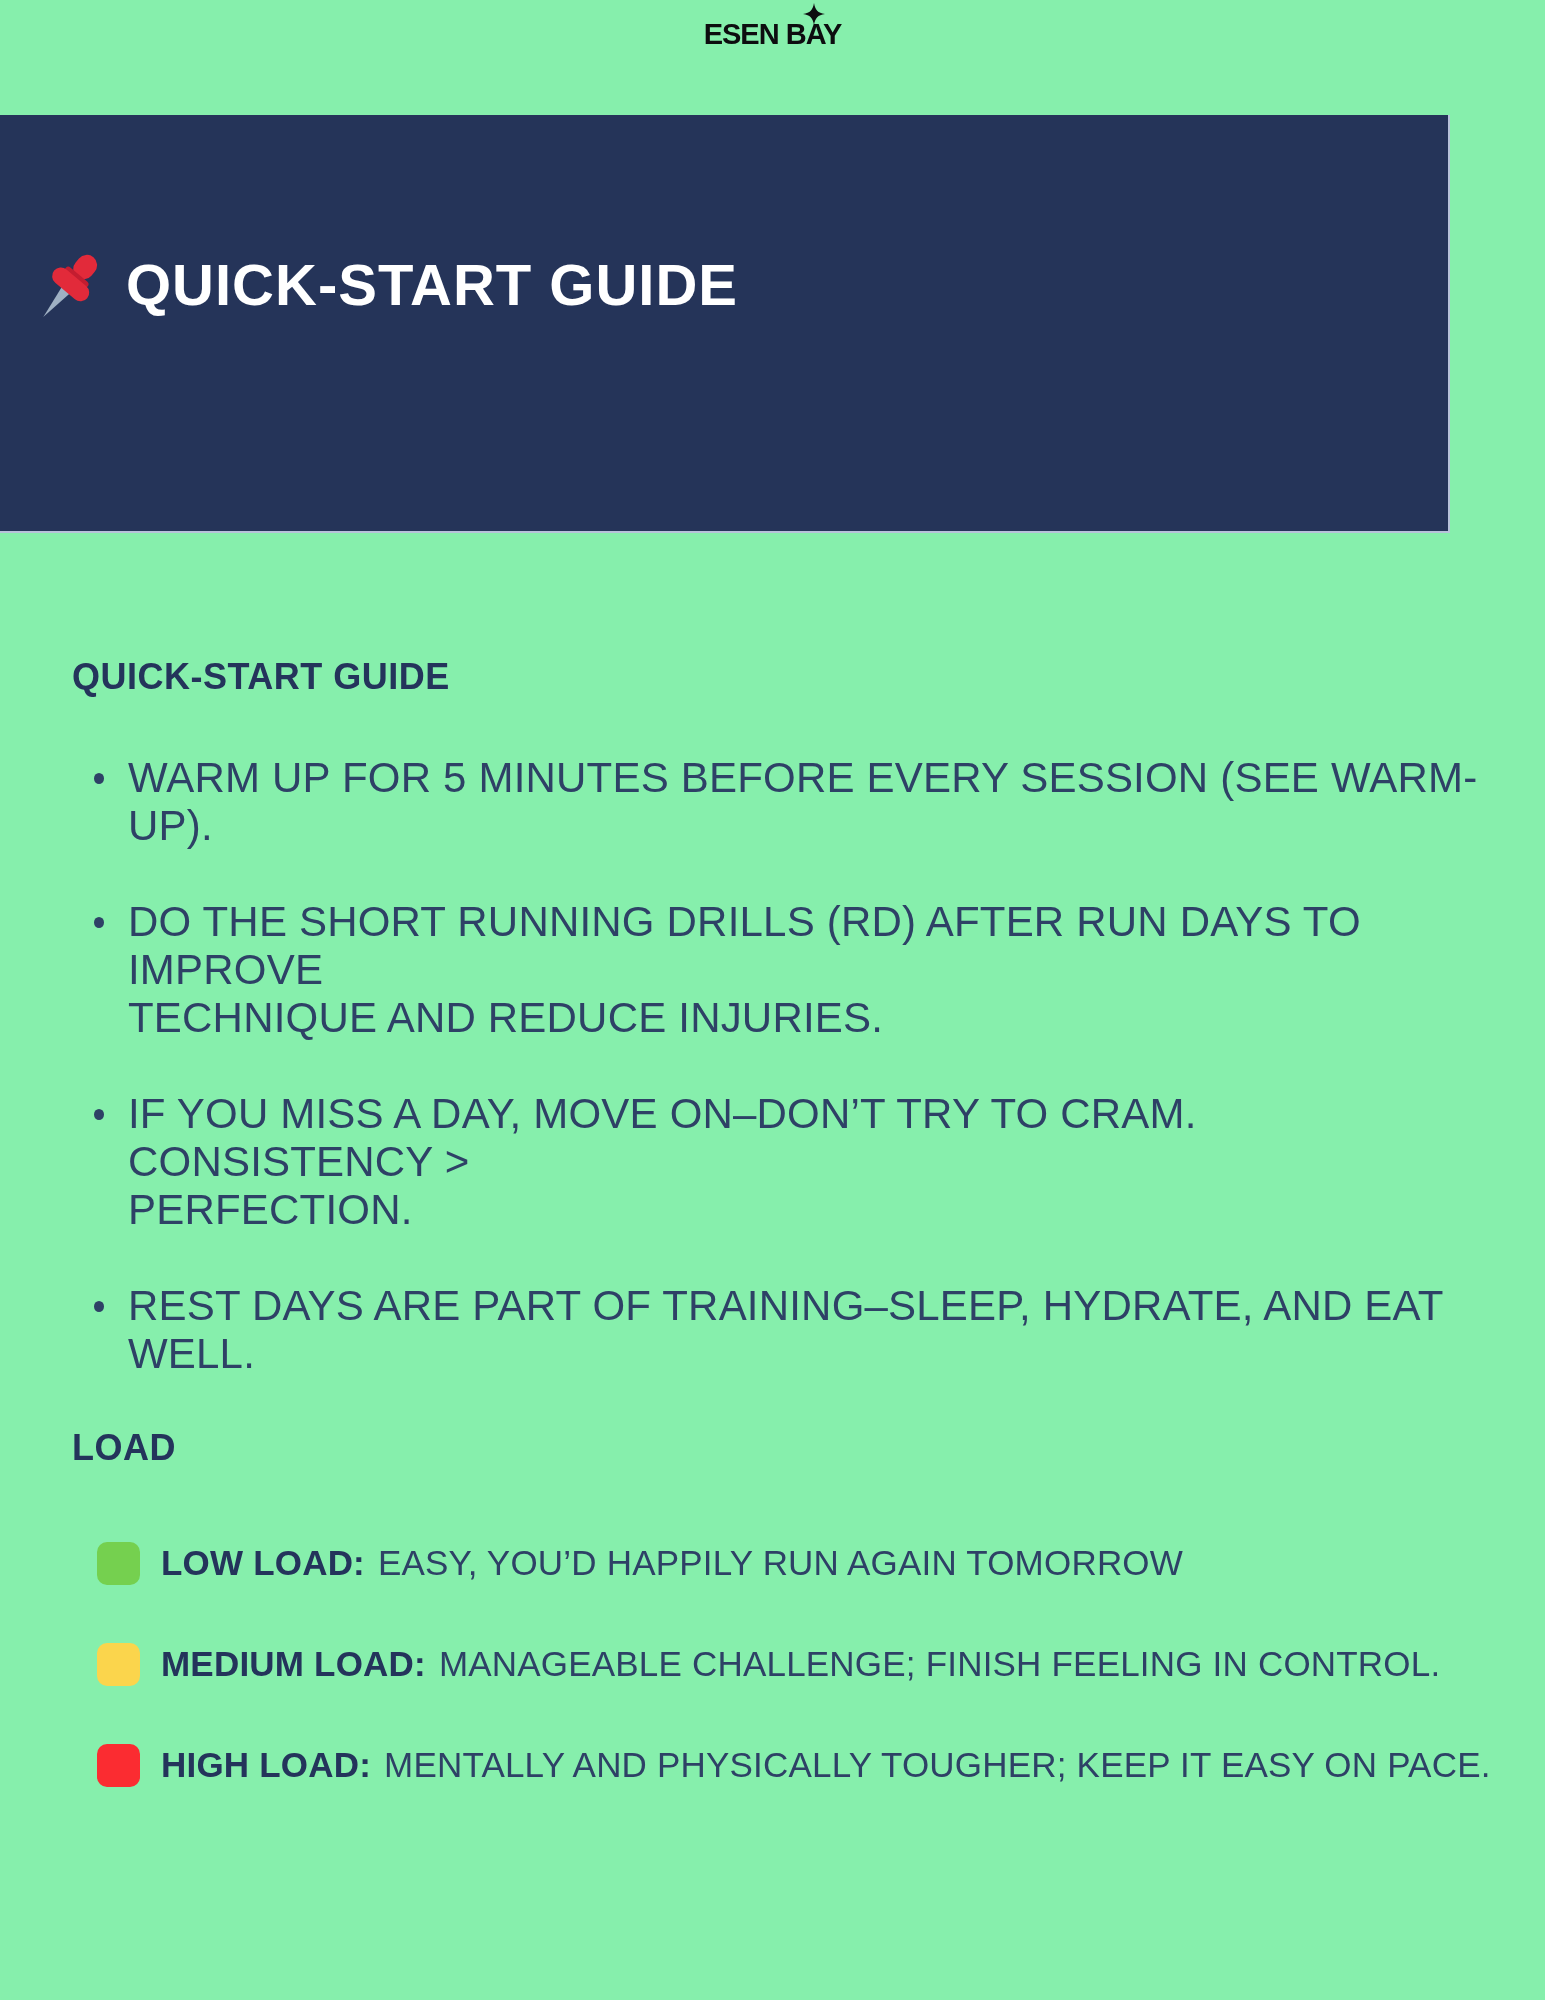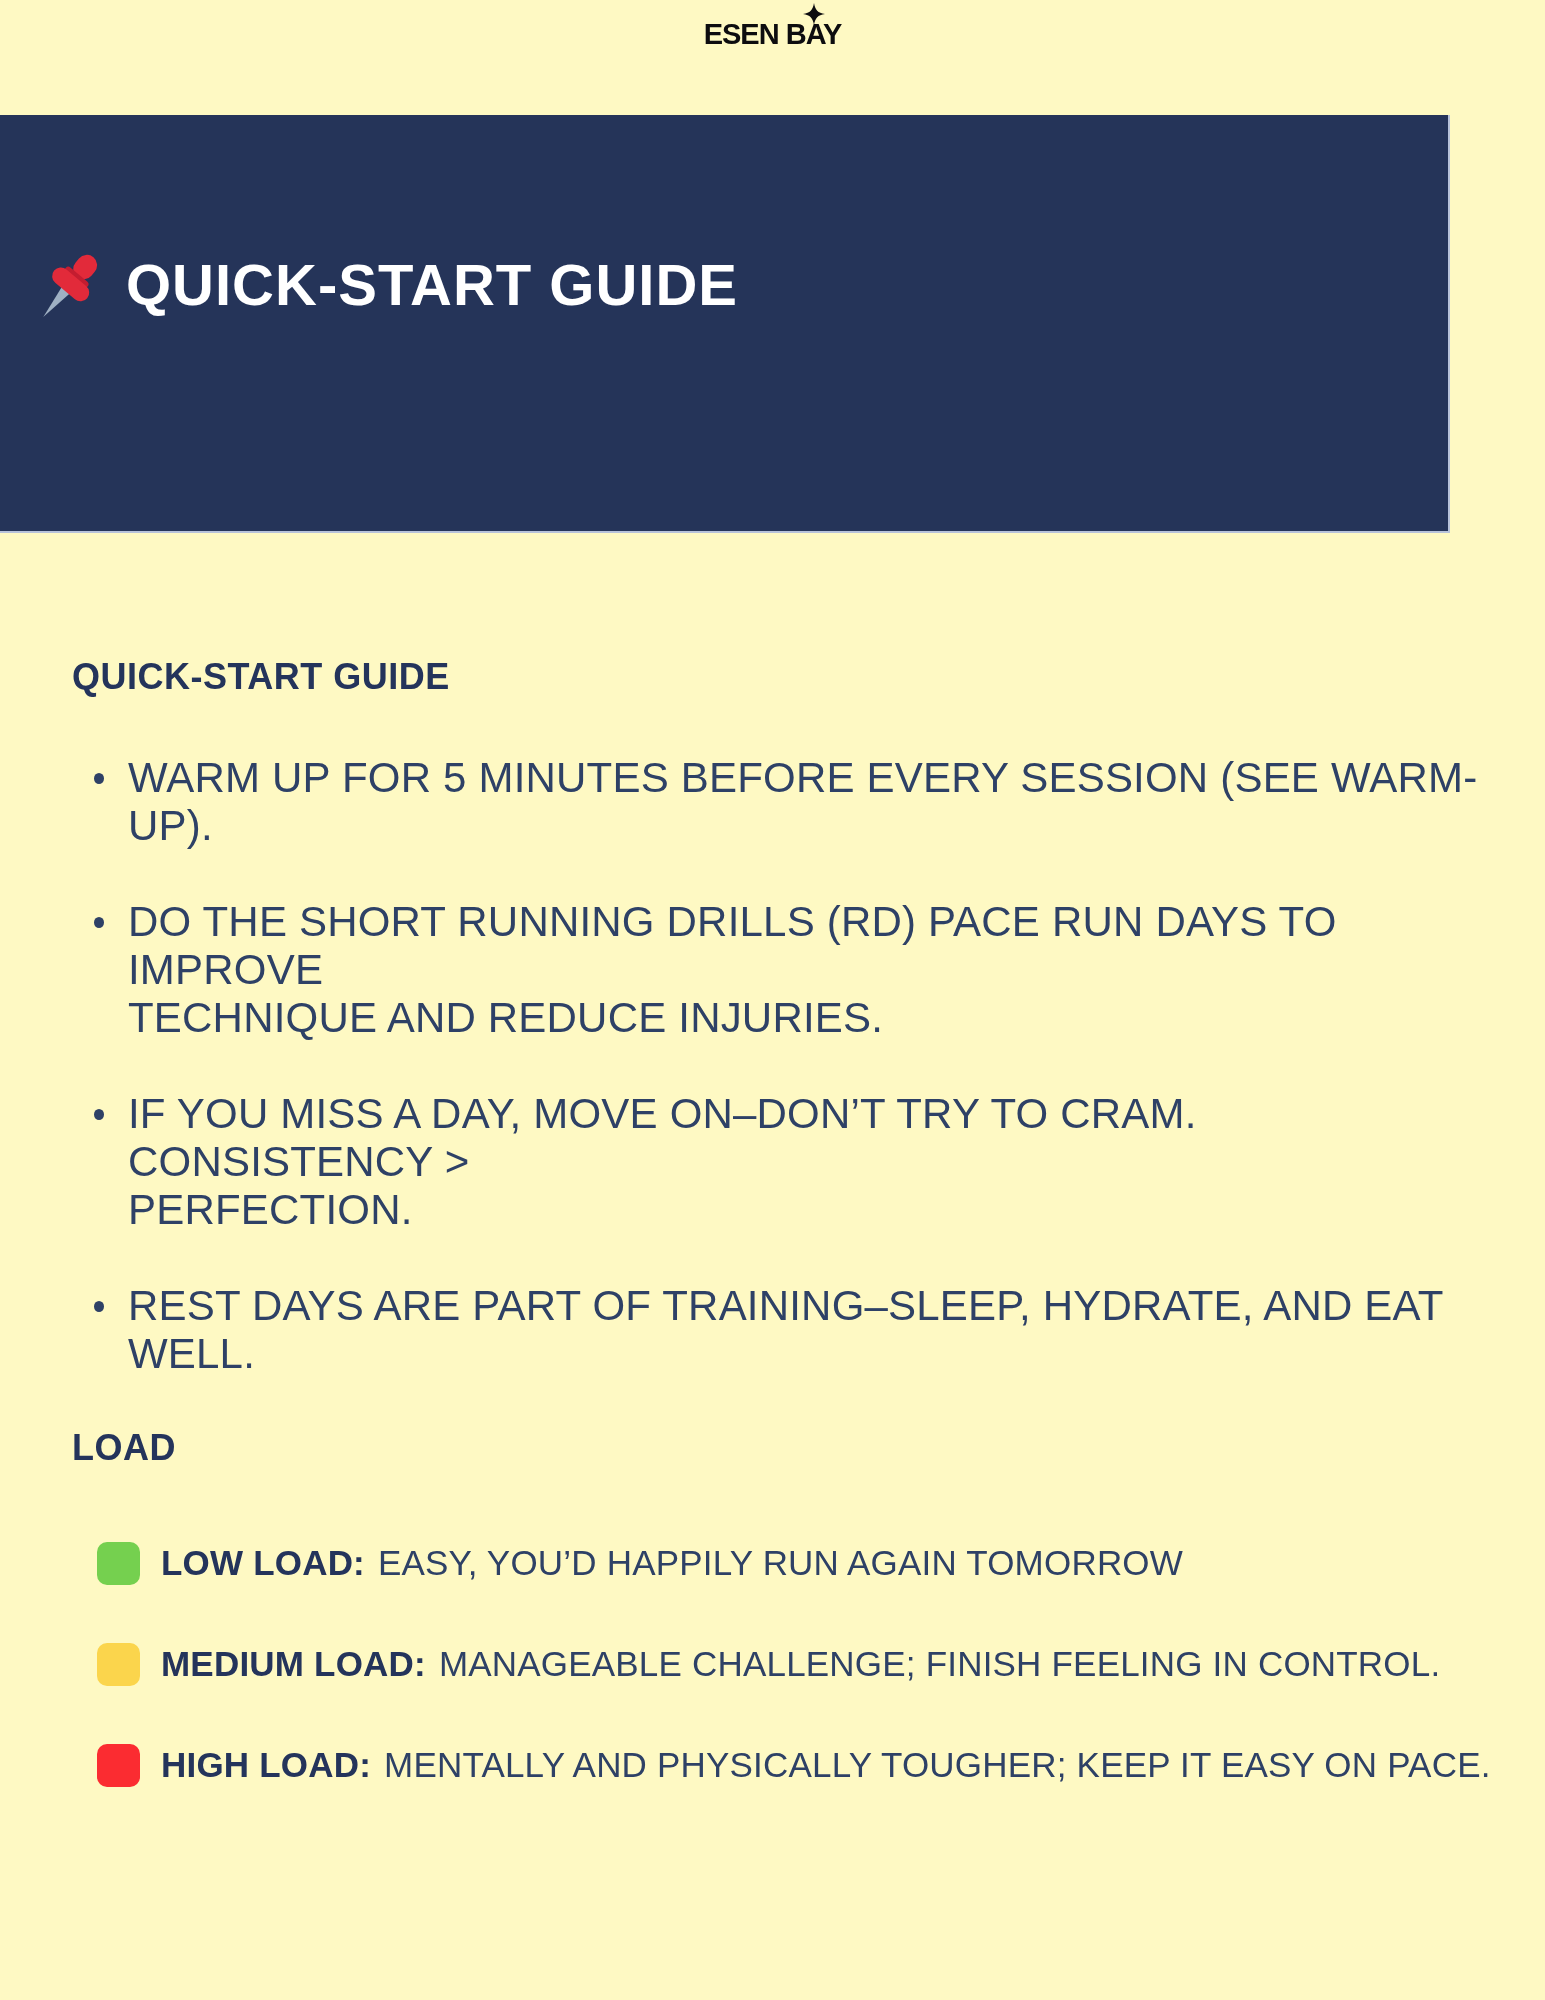--- a/index.html
+++ b/index.html
@@ -4,21 +4,21 @@
 <style>
   html, body {
     margin: 0;
     padding: 0;
     background: #ffffff;
   }
   .page {
     position: relative;
     width: 1545px;
     height: 2000px;
-    background: #fef9c3;
+    background: #86efac;
     overflow: hidden;
     font-family: "Liberation Sans", sans-serif;
   }
 
   
   .logo-wrap {
     position: absolute;
     top: 12px;
     left: 0;
     width: 100%;
@@ -183,21 +183,21 @@
 
     <h2 class="section-heading">QUICK-START GUIDE</h2>
 
     <ul class="bullets">
       <li class="bullet">
         <span class="dot"></span>
         <span class="bullet-text">WARM UP FOR 5 MINUTES BEFORE EVERY SESSION (SEE WARM-UP).</span>
       </li>
       <li class="bullet">
         <span class="dot"></span>
-        <span class="bullet-text">DO THE SHORT RUNNING DRILLS (RD) PACE RUN DAYS TO IMPROVE
+        <span class="bullet-text">DO THE SHORT RUNNING DRILLS (RD) AFTER RUN DAYS TO IMPROVE
 TECHNIQUE AND REDUCE INJURIES.</span>
       </li>
       <li class="bullet">
         <span class="dot"></span>
         <span class="bullet-text">IF YOU MISS A DAY, MOVE ON–DON’T TRY TO CRAM. CONSISTENCY &gt;
 PERFECTION.</span>
       </li>
       <li class="bullet">
         <span class="dot"></span>
         <span class="bullet-text">REST DAYS ARE PART OF TRAINING–SLEEP, HYDRATE, AND EAT WELL.</span>

